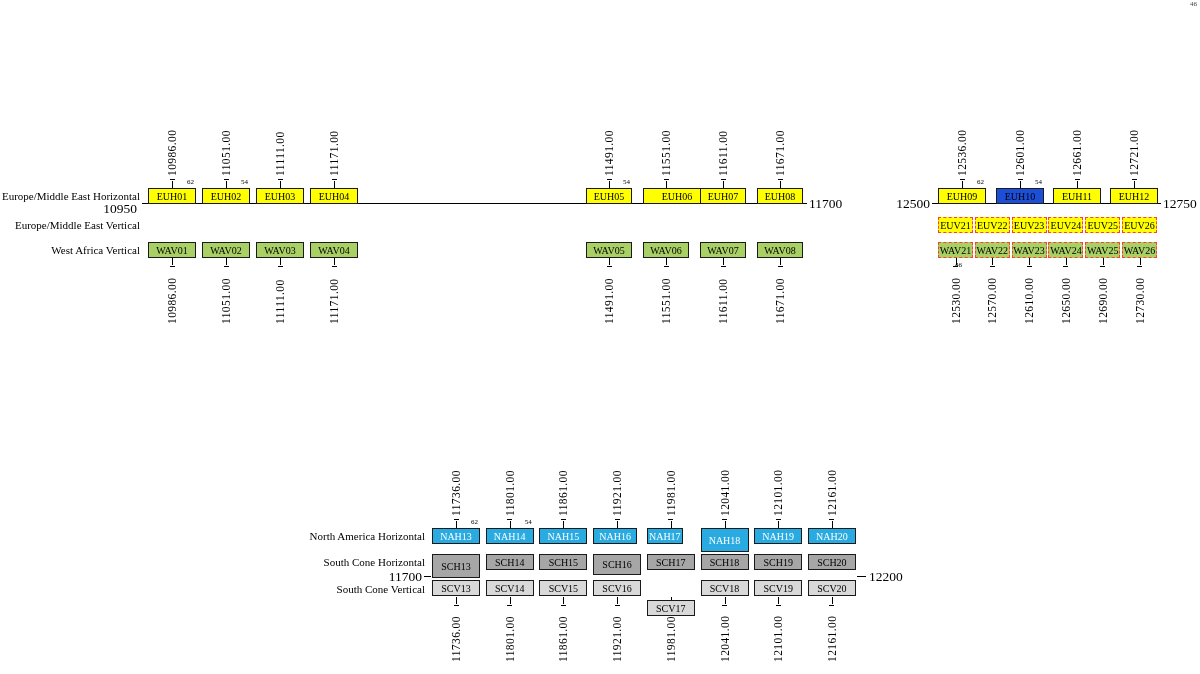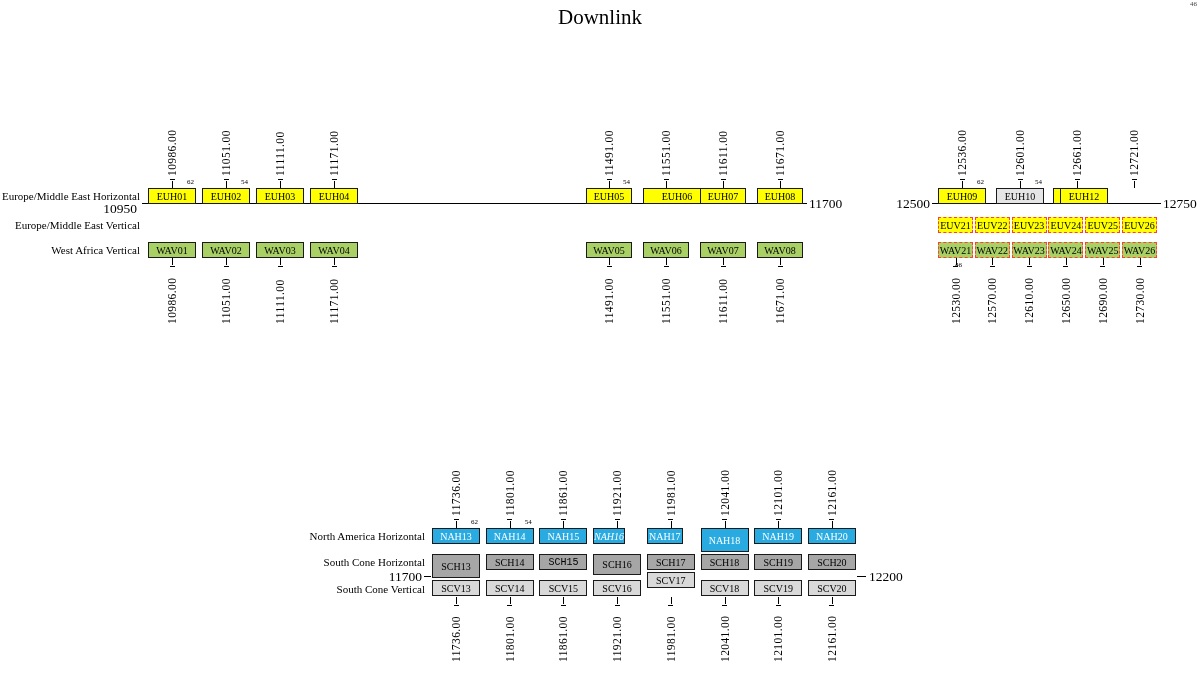--- a/index.html
+++ b/index.html
@@ -20,21 +20,20 @@
     position:absolute; transform-origin:0 0; transform:rotate(-90deg);
     font-size:11.5px; letter-spacing:0.4px; white-space:nowrap; z-index:1;
   }
   .bw { position:absolute; font-size:7px; z-index:3; }
   .ln { position:absolute; background:#000; z-index:1; }
 </style>
 </head>
 <body>
 
 <div class="canvas">
-  <div class="title">Downlink</div>
   <div class="corner">46</div>
 
   <div class="rl" style="right:1060px;top:190px">Europe/Middle East Horizontal</div>
   <div class="axis-num" style="right:1063px;top:201px">10950</div>
   <div class="rl" style="right:1060px;top:219px">Europe/Middle East Vertical</div>
   <div class="rl" style="right:1060px;top:244px">West Africa Vertical</div>
   <div class="axis-num" style="left:809px;top:196px">11700</div>
   <div class="axis-num" style="right:270px;top:196px">12500</div>
   <div class="axis-num" style="left:1163px;top:196px">12750</div>
 
@@ -112,30 +111,30 @@
       <div class="rot" style="left: 717px; top: 324px;">11611.00</div>
       <div class="chan" style="left: 757px; top: 242px; width: 46px; height: 16px; background: rgb(168, 208, 101);">WAV08</div>
       <div class="ln" style="left: 780px; top: 258px; width: 1px; height: 6.5px;"></div>
       <div class="ln" style="left: 777.5px; top: 266px; width: 5px; height: 1px;"></div>
       <div class="rot" style="left: 774px; top: 324px;">11671.00</div>
       <div class="chan" style="left: 938px; top: 188px; width: 48px; height: 16px; background: rgb(255, 255, 0);">EUH09</div>
       <div class="ln" style="left: 962px; top: 181px; width: 1px; height: 7px;"></div>
       <div class="ln" style="left: 959.5px; top: 178.5px; width: 5px; height: 1px;"></div>
       <div class="rot" style="left: 956px; top: 176px;">12536.00</div>
       <div class="bw" style="left: 977px; top: 177.5px;">62</div>
-      <div class="chan" style="left: 996px; top: 188px; width: 48px; height: 16px; background: #e5e5e5;">EUH10</div>
+      <div class="chan" style="left: 996px; top: 188px; width: 48px; height: 16px; background: #1d4ed8;">EUH10</div>
       <div class="ln" style="left: 1020px; top: 181px; width: 1px; height: 7px;"></div>
       <div class="ln" style="left: 1017.5px; top: 178.5px; width: 5px; height: 1px;"></div>
       <div class="rot" style="left: 1014px; top: 176px;">12601.00</div>
       <div class="bw" style="left: 1035px; top: 177.5px;">54</div>
       <div class="chan" style="left: 1053px; top: 188px; width: 48px; height: 16px; background: rgb(255, 255, 0);">EUH11</div>
       <div class="ln" style="left: 1077px; top: 181px; width: 1px; height: 7px;"></div>
       <div class="ln" style="left: 1074.5px; top: 178.5px; width: 5px; height: 1px;"></div>
       <div class="rot" style="left: 1071px; top: 176px;">12661.00</div>
-      <div class="chan" style="left: 1060px; top: 188px; width: 48px; height: 16px; background: rgb(255, 255, 0);">EUH12</div>
+      <div class="chan" style="left: 1110px; top: 188px; width: 48px; height: 16px; background: rgb(255, 255, 0);">EUH12</div>
       <div class="ln" style="left: 1134px; top: 181px; width: 1px; height: 7px;"></div>
       <div class="ln" style="left: 1131.5px; top: 178.5px; width: 5px; height: 1px;"></div>
       <div class="rot" style="left: 1128px; top: 176px;">12721.00</div>
       <div class="chan" style="left: 938px; top: 217px; width: 35px; height: 16px; background: rgb(255, 255, 0); border: 1px dashed rgb(255, 64, 48);">EUV21</div>
       <div class="chan" style="left: 974.8px; top: 217px; width: 35px; height: 16px; background: rgb(255, 255, 0); border: 1px dashed rgb(255, 64, 48);">EUV22</div>
       <div class="chan" style="left: 1011.6px; top: 217px; width: 35px; height: 16px; background: rgb(255, 255, 0); border: 1px dashed rgb(255, 64, 48);">EUV23</div>
       <div class="chan" style="left: 1048.4px; top: 217px; width: 35px; height: 16px; background: rgb(255, 255, 0); border: 1px dashed rgb(255, 64, 48);">EUV24</div>
       <div class="chan" style="left: 1085.2px; top: 217px; width: 35px; height: 16px; background: rgb(255, 255, 0); border: 1px dashed rgb(255, 64, 48);">EUV25</div>
       <div class="chan" style="left: 1122px; top: 217px; width: 35px; height: 16px; background: rgb(255, 255, 0); border: 1px dashed rgb(255, 64, 48);">EUV26</div>
       <div class="chan" style="left: 938px; top: 242px; width: 35px; height: 16px; background: rgb(168, 208, 101); border: 1px dashed rgb(255, 64, 48);">WAV21</div>
@@ -172,21 +171,21 @@
       <div class="bw" style="left: 471px; top: 517.5px;">62</div>
       <div class="chan" style="left: 485.7px; top: 528px; width: 48px; height: 16px; background: rgb(41, 171, 226); color: rgb(255, 255, 255);">NAH14</div>
       <div class="ln" style="left: 509.7px; top: 521px; width: 1px; height: 7px;"></div>
       <div class="ln" style="left: 507.2px; top: 518.5px; width: 5px; height: 1px;"></div>
       <div class="rot" style="left: 503.7px; top: 516px;">11801.00</div>
       <div class="bw" style="left: 524.7px; top: 517.5px;">54</div>
       <div class="chan" style="left: 539.4px; top: 528px; width: 48px; height: 16px; background: rgb(41, 171, 226); color: rgb(255, 255, 255);">NAH15</div>
       <div class="ln" style="left: 563.4px; top: 521px; width: 1px; height: 7px;"></div>
       <div class="ln" style="left: 560.9px; top: 518.5px; width: 5px; height: 1px;"></div>
       <div class="rot" style="left: 557.4px; top: 516px;">11861.00</div>
-      <div class="chan" style="left: 593.1px; top: 528px; width: 32px; height: 16px; background: rgb(41, 171, 226); color: rgb(255, 255, 255); font-style: italic;">NAH16</div>
+      <div class="chan" style="left: 593.1px; top: 528px; width: 44px; height: 16px; background: rgb(41, 171, 226); color: rgb(255, 255, 255);">NAH16</div>
       <div class="ln" style="left: 617.1px; top: 521px; width: 1px; height: 7px;"></div>
       <div class="ln" style="left: 614.6px; top: 518.5px; width: 5px; height: 1px;"></div>
       <div class="rot" style="left: 611.1px; top: 516px;">11921.00</div>
       <div class="chan" style="left: 646.8px; top: 528px; width: 36px; height: 16px; background: rgb(41, 171, 226); color: rgb(255, 255, 255);">NAH17</div>
       <div class="ln" style="left: 670.8px; top: 521px; width: 1px; height: 7px;"></div>
       <div class="ln" style="left: 668.3px; top: 518.5px; width: 5px; height: 1px;"></div>
       <div class="rot" style="left: 664.8px; top: 516px;">11981.00</div>
       <div class="chan" style="left: 700.5px; top: 528px; width: 48px; height: 24px; background: rgb(41, 171, 226); color: rgb(255, 255, 255);">NAH18</div>
       <div class="ln" style="left: 724.5px; top: 521px; width: 1px; height: 7px;"></div>
       <div class="ln" style="left: 722px; top: 518.5px; width: 5px; height: 1px;"></div>
@@ -194,21 +193,21 @@
       <div class="chan" style="left: 754.2px; top: 528px; width: 48px; height: 16px; background: rgb(41, 171, 226); color: rgb(255, 255, 255);">NAH19</div>
       <div class="ln" style="left: 778.2px; top: 521px; width: 1px; height: 7px;"></div>
       <div class="ln" style="left: 775.7px; top: 518.5px; width: 5px; height: 1px;"></div>
       <div class="rot" style="left: 772.2px; top: 516px;">12101.00</div>
       <div class="chan" style="left: 807.9px; top: 528px; width: 48px; height: 16px; background: rgb(41, 171, 226); color: rgb(255, 255, 255);">NAH20</div>
       <div class="ln" style="left: 831.9px; top: 521px; width: 1px; height: 7px;"></div>
       <div class="ln" style="left: 829.4px; top: 518.5px; width: 5px; height: 1px;"></div>
       <div class="rot" style="left: 825.9px; top: 516px;">12161.00</div>
       <div class="chan" style="left: 432px; top: 554px; width: 48px; height: 24px; background: rgb(166, 166, 166);">SCH13</div>
       <div class="chan" style="left: 485.7px; top: 554px; width: 48px; height: 16px; background: rgb(166, 166, 166);">SCH14</div>
-      <div class="chan" style="left: 539.4px; top: 554px; width: 48px; height: 16px; background: rgb(166, 166, 166); font-family: Liberation Mono, monospace;">SCH15</div>
+      <div class="chan" style="left: 539.4px; top: 554px; width: 48px; height: 16px; background: rgb(166, 166, 166);">SCH15</div>
       <div class="chan" style="left: 593.1px; top: 554px; width: 48px; height: 21px; background: rgb(166, 166, 166);">SCH16</div>
       <div class="chan" style="left: 646.8px; top: 554px; width: 48px; height: 16px; background: rgb(166, 166, 166);">SCH17</div>
       <div class="chan" style="left: 700.5px; top: 554px; width: 48px; height: 16px; background: rgb(166, 166, 166);">SCH18</div>
       <div class="chan" style="left: 754.2px; top: 554px; width: 48px; height: 16px; background: rgb(166, 166, 166);">SCH19</div>
       <div class="chan" style="left: 807.9px; top: 554px; width: 48px; height: 16px; background: rgb(166, 166, 166);">SCH20</div>
       <div class="chan" style="left: 432px; top: 580px; width: 48px; height: 16px; background: rgb(217, 217, 217);">SCV13</div>
       <div class="ln" style="left: 456px; top: 597px; width: 1px; height: 6.5px;"></div>
       <div class="ln" style="left: 453.5px; top: 605px; width: 5px; height: 1px;"></div>
       <div class="rot" style="left: 450px; top: 662px;">11736.00</div>
       <div class="chan" style="left: 485.7px; top: 580px; width: 48px; height: 16px; background: rgb(217, 217, 217);">SCV14</div>
@@ -216,21 +215,21 @@
       <div class="ln" style="left: 507.2px; top: 605px; width: 5px; height: 1px;"></div>
       <div class="rot" style="left: 503.7px; top: 662px;">11801.00</div>
       <div class="chan" style="left: 539.4px; top: 580px; width: 48px; height: 16px; background: rgb(217, 217, 217);">SCV15</div>
       <div class="ln" style="left: 563.4px; top: 597px; width: 1px; height: 6.5px;"></div>
       <div class="ln" style="left: 560.9px; top: 605px; width: 5px; height: 1px;"></div>
       <div class="rot" style="left: 557.4px; top: 662px;">11861.00</div>
       <div class="chan" style="left: 593.1px; top: 580px; width: 48px; height: 16px; background: rgb(217, 217, 217);">SCV16</div>
       <div class="ln" style="left: 617.1px; top: 597px; width: 1px; height: 6.5px;"></div>
       <div class="ln" style="left: 614.6px; top: 605px; width: 5px; height: 1px;"></div>
       <div class="rot" style="left: 611.1px; top: 662px;">11921.00</div>
-      <div class="chan" style="left: 646.8px; top: 572px; width: 48px; height: 16px; background: rgb(217, 217, 217);">SCV17</div>
+      <div class="chan" style="left: 646.8px; top: 600px; width: 48px; height: 16px; background: rgb(217, 217, 217);">SCV17</div>
       <div class="ln" style="left: 670.8px; top: 597px; width: 1px; height: 6.5px;"></div>
       <div class="ln" style="left: 668.3px; top: 605px; width: 5px; height: 1px;"></div>
       <div class="rot" style="left: 664.8px; top: 662px;">11981.00</div>
       <div class="chan" style="left: 700.5px; top: 580px; width: 48px; height: 16px; background: rgb(217, 217, 217);">SCV18</div>
       <div class="ln" style="left: 724.5px; top: 597px; width: 1px; height: 6.5px;"></div>
       <div class="ln" style="left: 722px; top: 605px; width: 5px; height: 1px;"></div>
       <div class="rot" style="left: 718.5px; top: 662px;">12041.00</div>
       <div class="chan" style="left: 754.2px; top: 580px; width: 48px; height: 16px; background: rgb(217, 217, 217);">SCV19</div>
       <div class="ln" style="left: 778.2px; top: 597px; width: 1px; height: 6.5px;"></div>
       <div class="ln" style="left: 775.7px; top: 605px; width: 5px; height: 1px;"></div>

